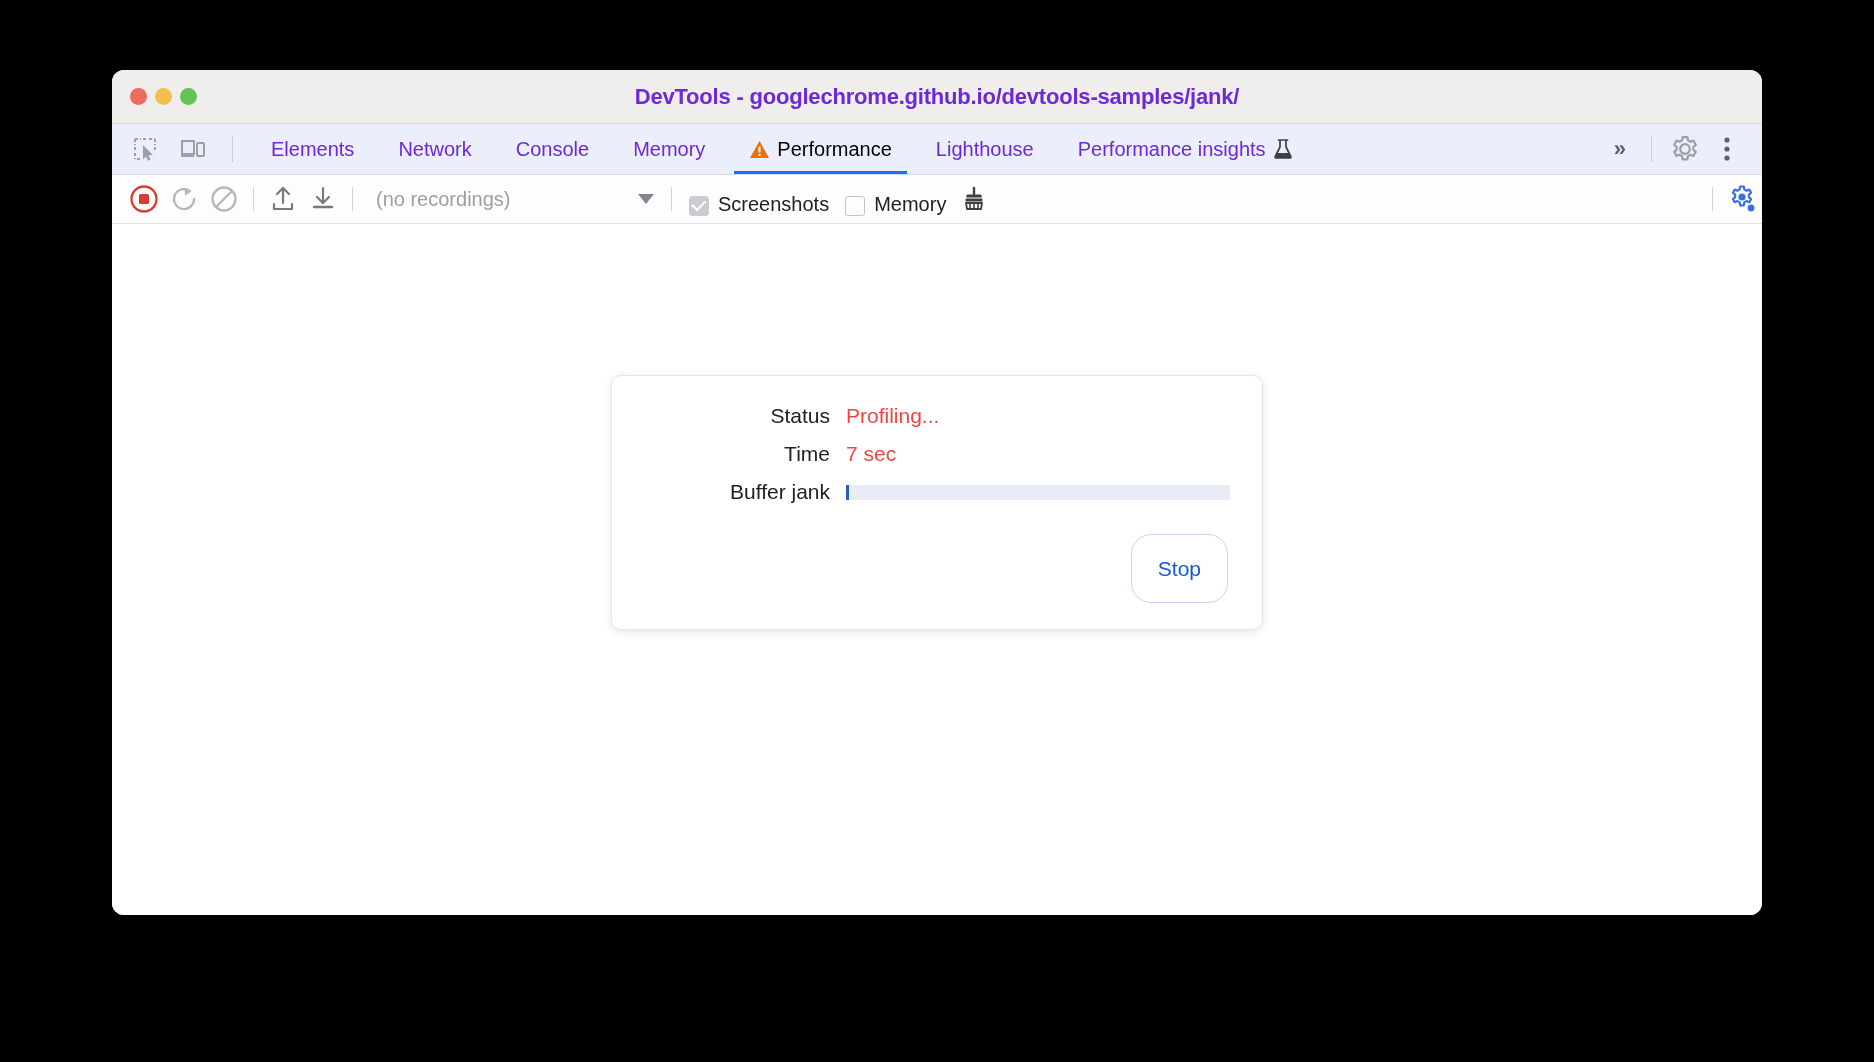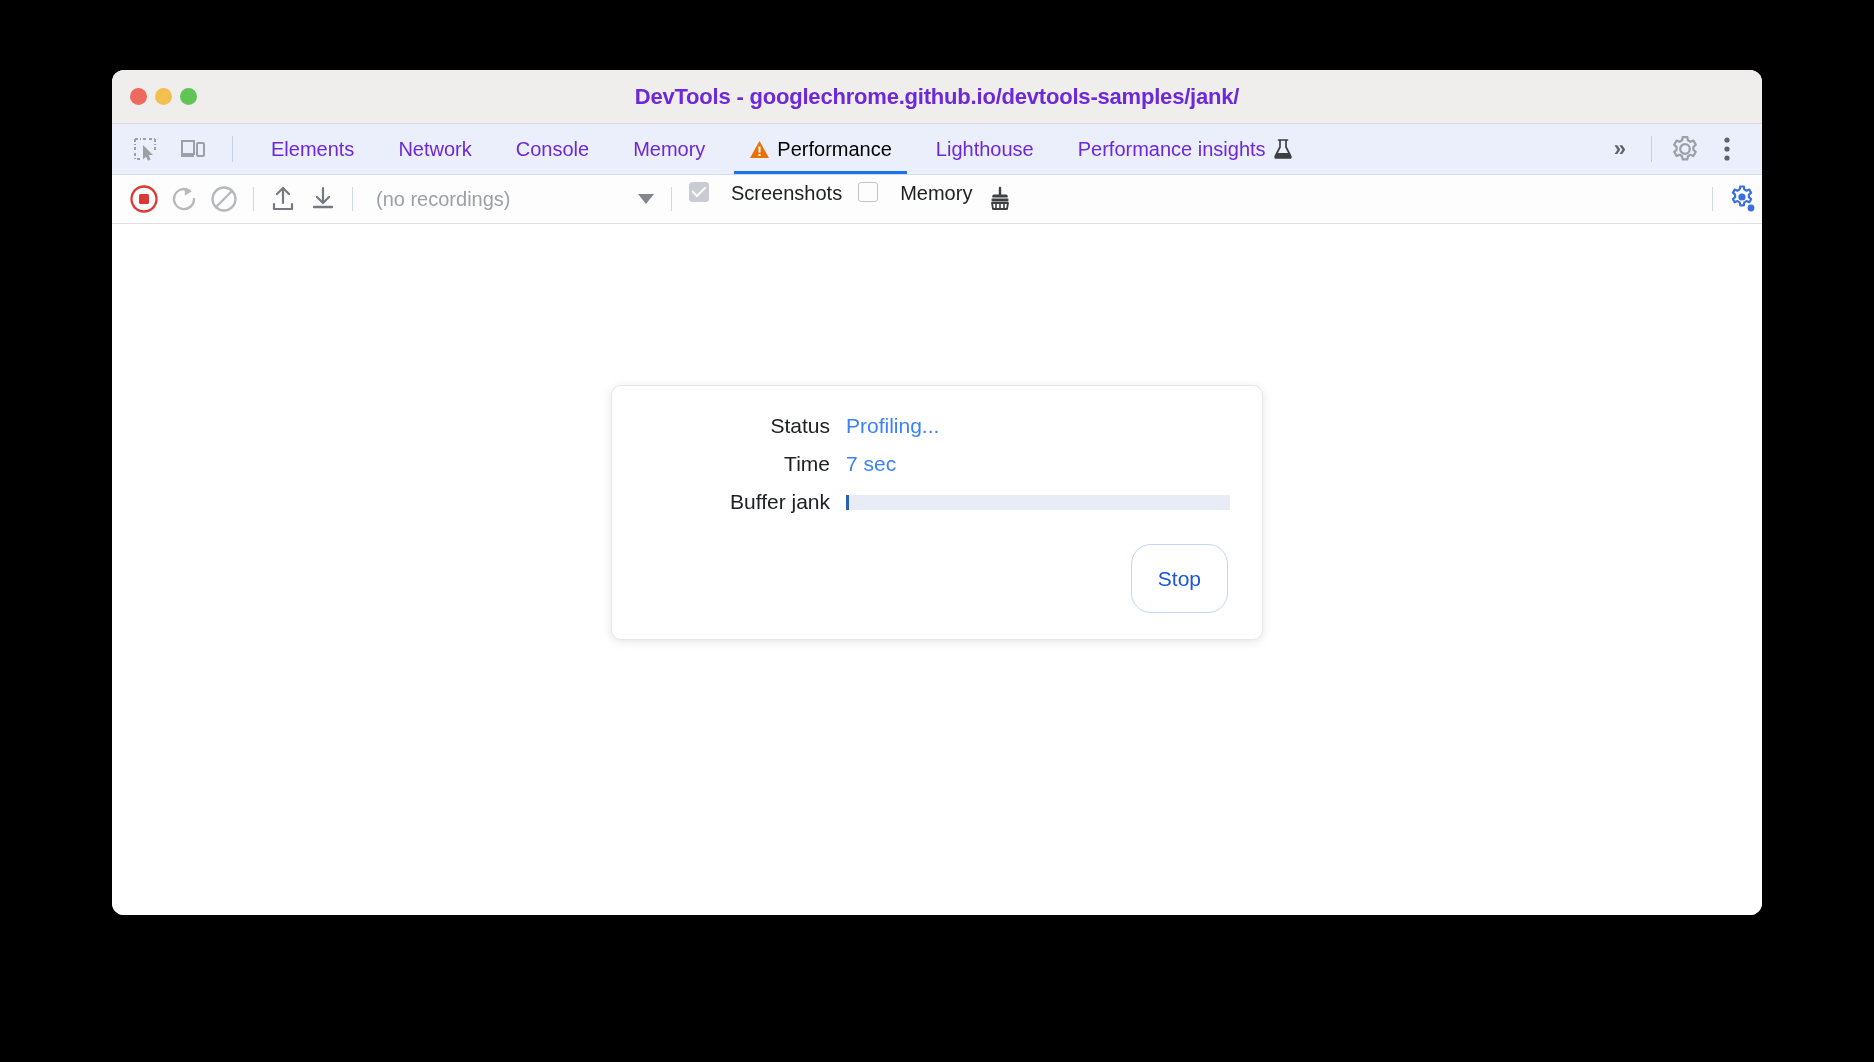--- a/index.html
+++ b/index.html
@@ -184,22 +184,22 @@
   }
   .caret {
     width: 0; height: 0;
     border-left: 8px solid transparent;
     border-right: 8px solid transparent;
     border-top: 10px solid #80868b;
     margin-left: 10px;
   }
   .cbx-wrap {
     display: flex;
-    align-items: flex-start;
-    gap: 22px;
+    align-items: flex-end;
+    gap: 9px;
     padding: 0 8px;
     height: 34px;
   }
   .cbx {
     width: 20px;
     height: 20px;
     border-radius: 3px;
     box-sizing: border-box;
     display: flex;
     align-items: center;
@@ -234,21 +234,21 @@
   
   .panel {
     position: relative;
     height: 694px;
     background: #ffffff;
   }
   .dialog {
     position: absolute;
     left: 50%;
     transform: translateX(-50%);
-    top: 161px;
+    top: 151px;
     width: 652px;
     background: #ffffff;
     border: 1px solid #e4e6e9;
     border-radius: 10px;
     box-shadow: 0 2px 10px rgba(0,0,0,0.10);
     padding: 28px 32px 26px 32px;
     box-sizing: border-box;
   }
   .rows {
     display: grid;
@@ -258,21 +258,21 @@
     align-items: center;
   }
   .rowlabel {
     text-align: right;
     font-size: 21px;
     color: #202124;
     white-space: nowrap;
   }
   .rowvalue {
     font-size: 21px;
-    color: #3b82f6;
+    color: #ef4444;
     white-space: nowrap;
   }
   .progress-track {
     position: relative;
     width: 100%;
     height: 15px;
     background: #e8ecf7;
     border-radius: 1px;
   }
   .progress-fill {

